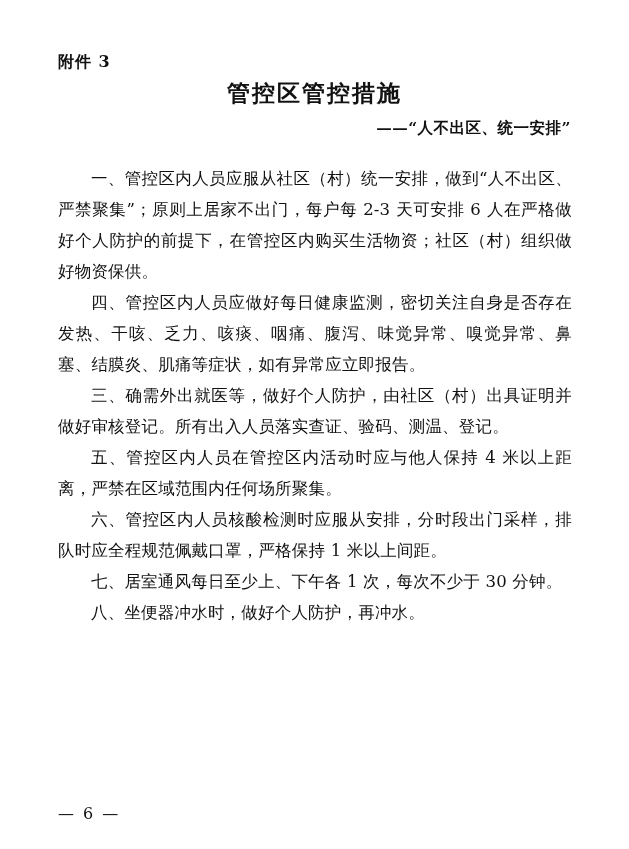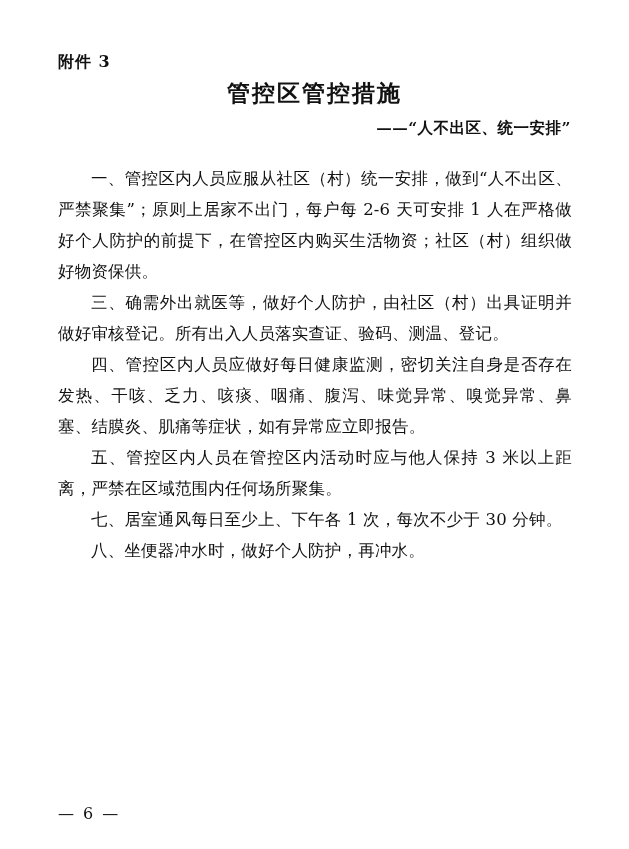--- a/index.html
+++ b/index.html
@@ -80,23 +80,24 @@
 
 <div class="page">
 
   <div class="attachment-label">附件 3</div>
 
   <div class="doc-title">管控区管控措施</div>
 
   <div class="doc-subtitle">——“人不出区、统一安排”</div>
 
   <div class="body-area">
-    <p class="para">一、管控区内人员应服从社区（村）统一安排，做到“人不出区、严禁聚集”；原则上居家不出门，每户每 2-6 天可安排 1 人在严格做好个人防护的前提下，在管控区内购买生活物资；社区（村）组织做好物资保供。</p>
+    <p class="para">一、管控区内人员应服从社区（村）统一安排，做到“人不出区、严禁聚集”；原则上居家不出门，每户每 2-3 天可安排 6 人在严格做好个人防护的前提下，在管控区内购买生活物资；社区（村）组织做好物资保供。</p>
+    <p class="para">四、管控区内人员应做好每日健康监测，密切关注自身是否存在发热、干咳、乏力、咳痰、咽痛、腹泻、味觉异常、嗅觉异常、鼻塞、结膜炎、肌痛等症状，如有异常应立即报告。</p>
     <p class="para">三、确需外出就医等，做好个人防护，由社区（村）出具证明并做好审核登记。所有出入人员落实查证、验码、测温、登记。</p>
-    <p class="para">四、管控区内人员应做好每日健康监测，密切关注自身是否存在发热、干咳、乏力、咳痰、咽痛、腹泻、味觉异常、嗅觉异常、鼻塞、结膜炎、肌痛等症状，如有异常应立即报告。</p>
-    <p class="para">五、管控区内人员在管控区内活动时应与他人保持 3 米以上距离，严禁在区域范围内任何场所聚集。</p>
+    <p class="para">五、管控区内人员在管控区内活动时应与他人保持 4 米以上距离，严禁在区域范围内任何场所聚集。</p>
+    <p class="para">六、管控区内人员核酸检测时应服从安排，分时段出门采样，排队时应全程规范佩戴口罩，严格保持 1 米以上间距。</p>
     <p class="para">七、居室通风每日至少上、下午各 1 次，每次不少于 30 分钟。</p>
     <p class="para">八、坐便器冲水时，做好个人防护，再冲水。</p>
   </div>
 
   <div class="page-number">— 6 —</div>
 
 </div>
 
 </body></html>

